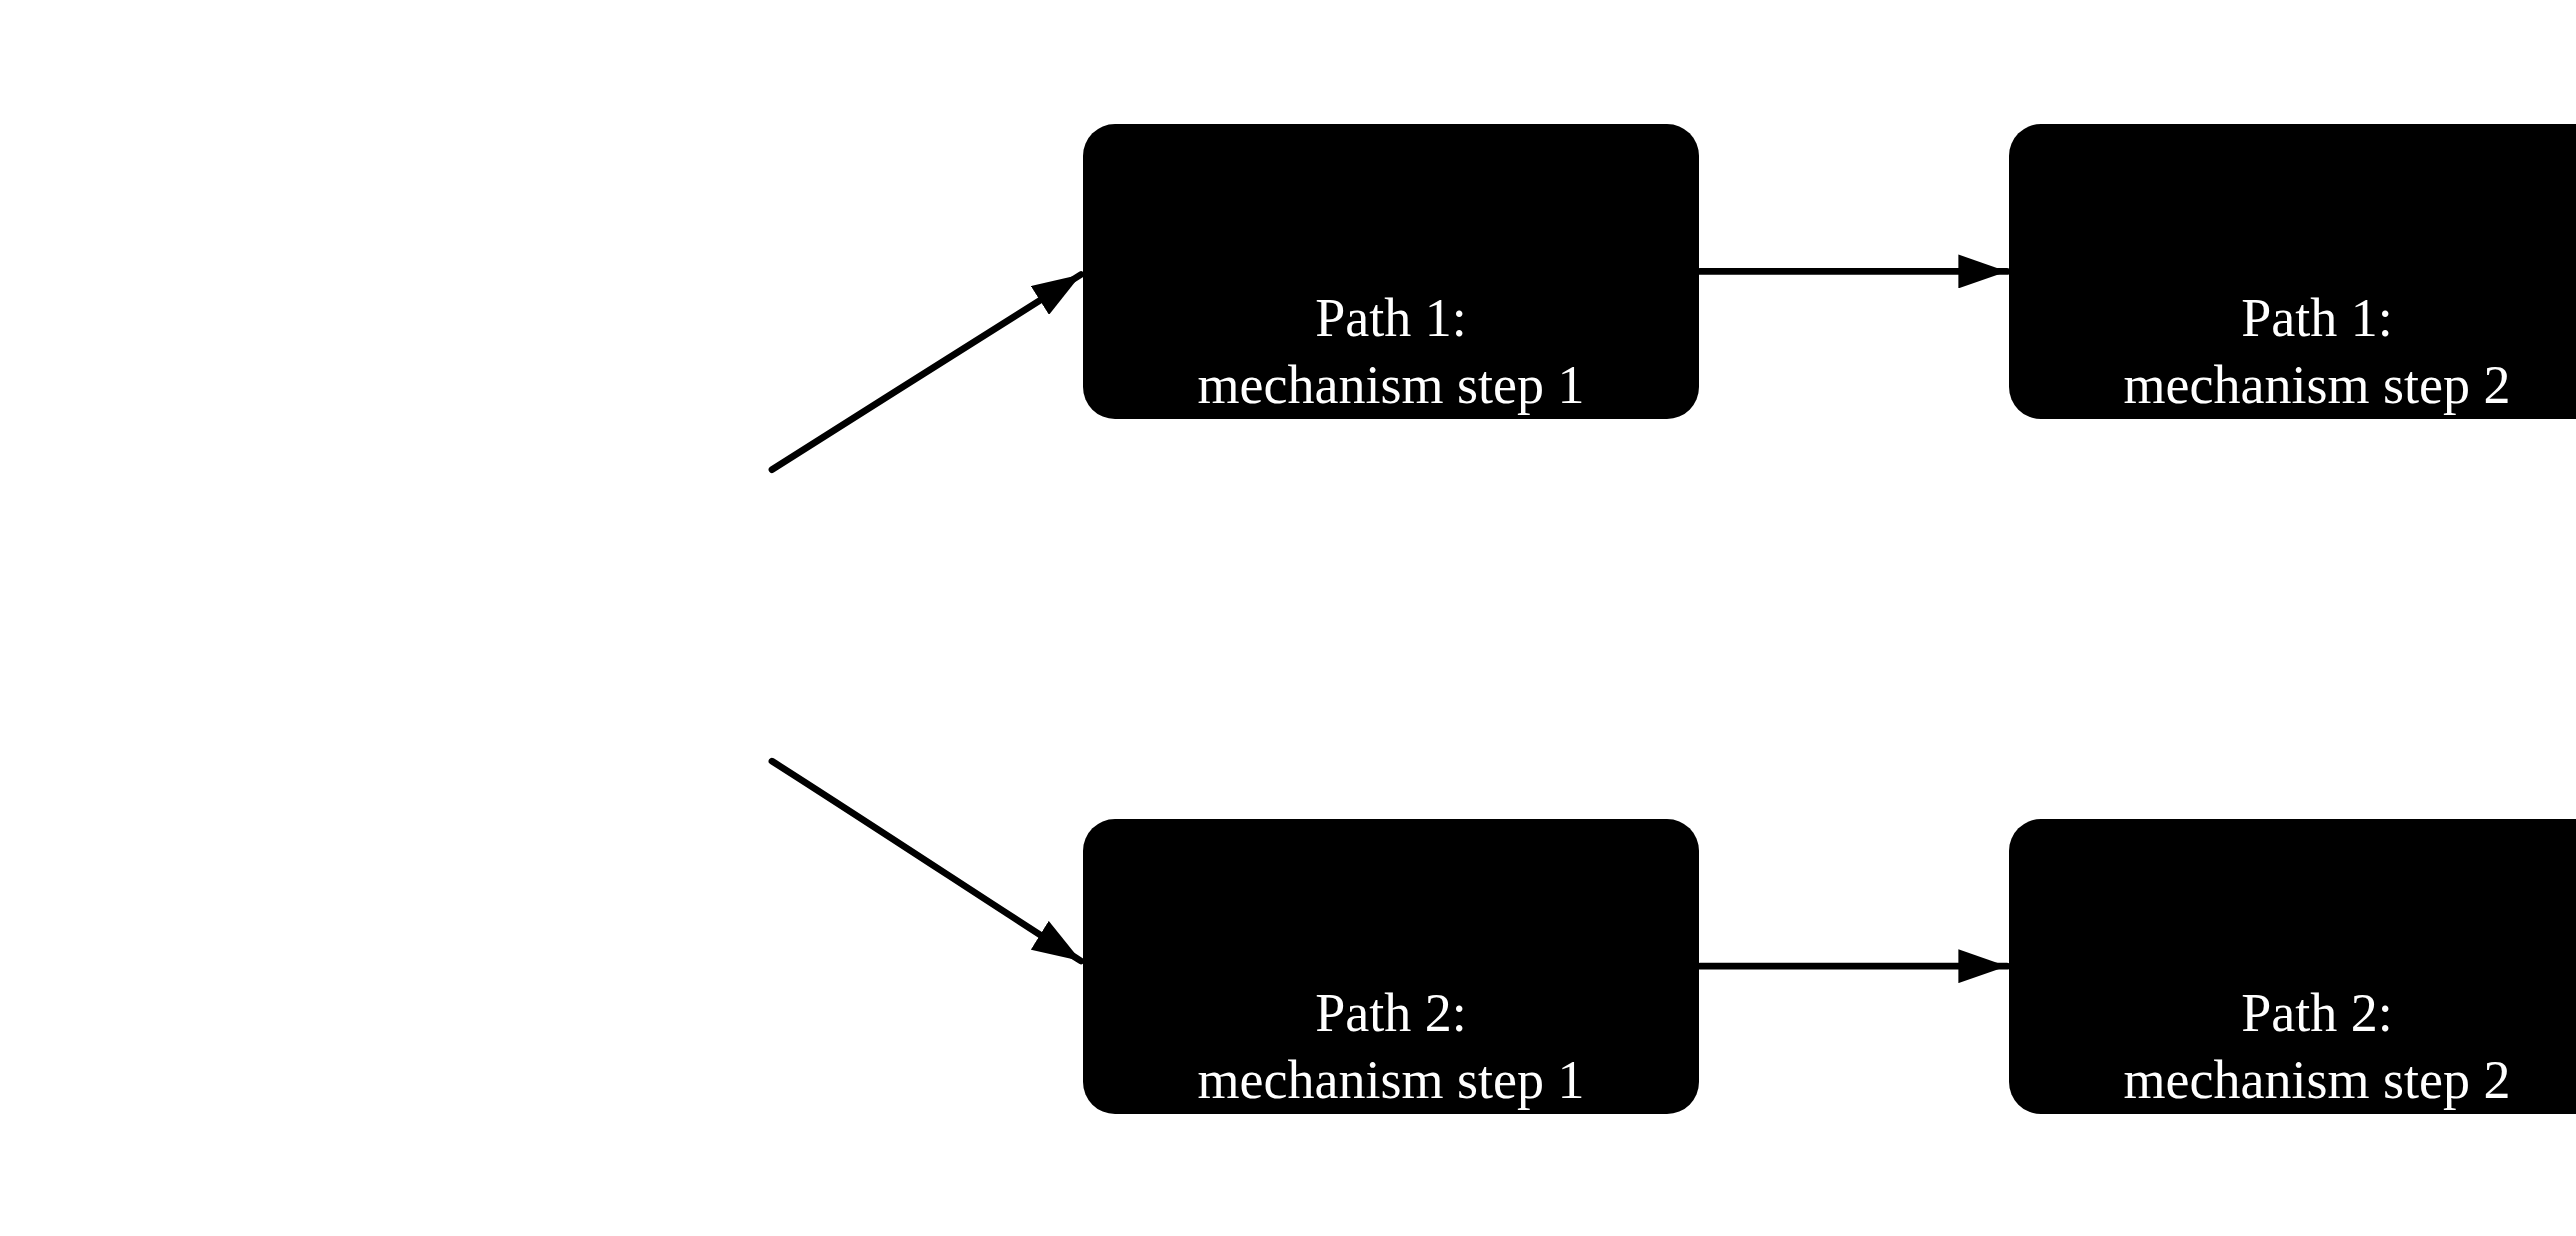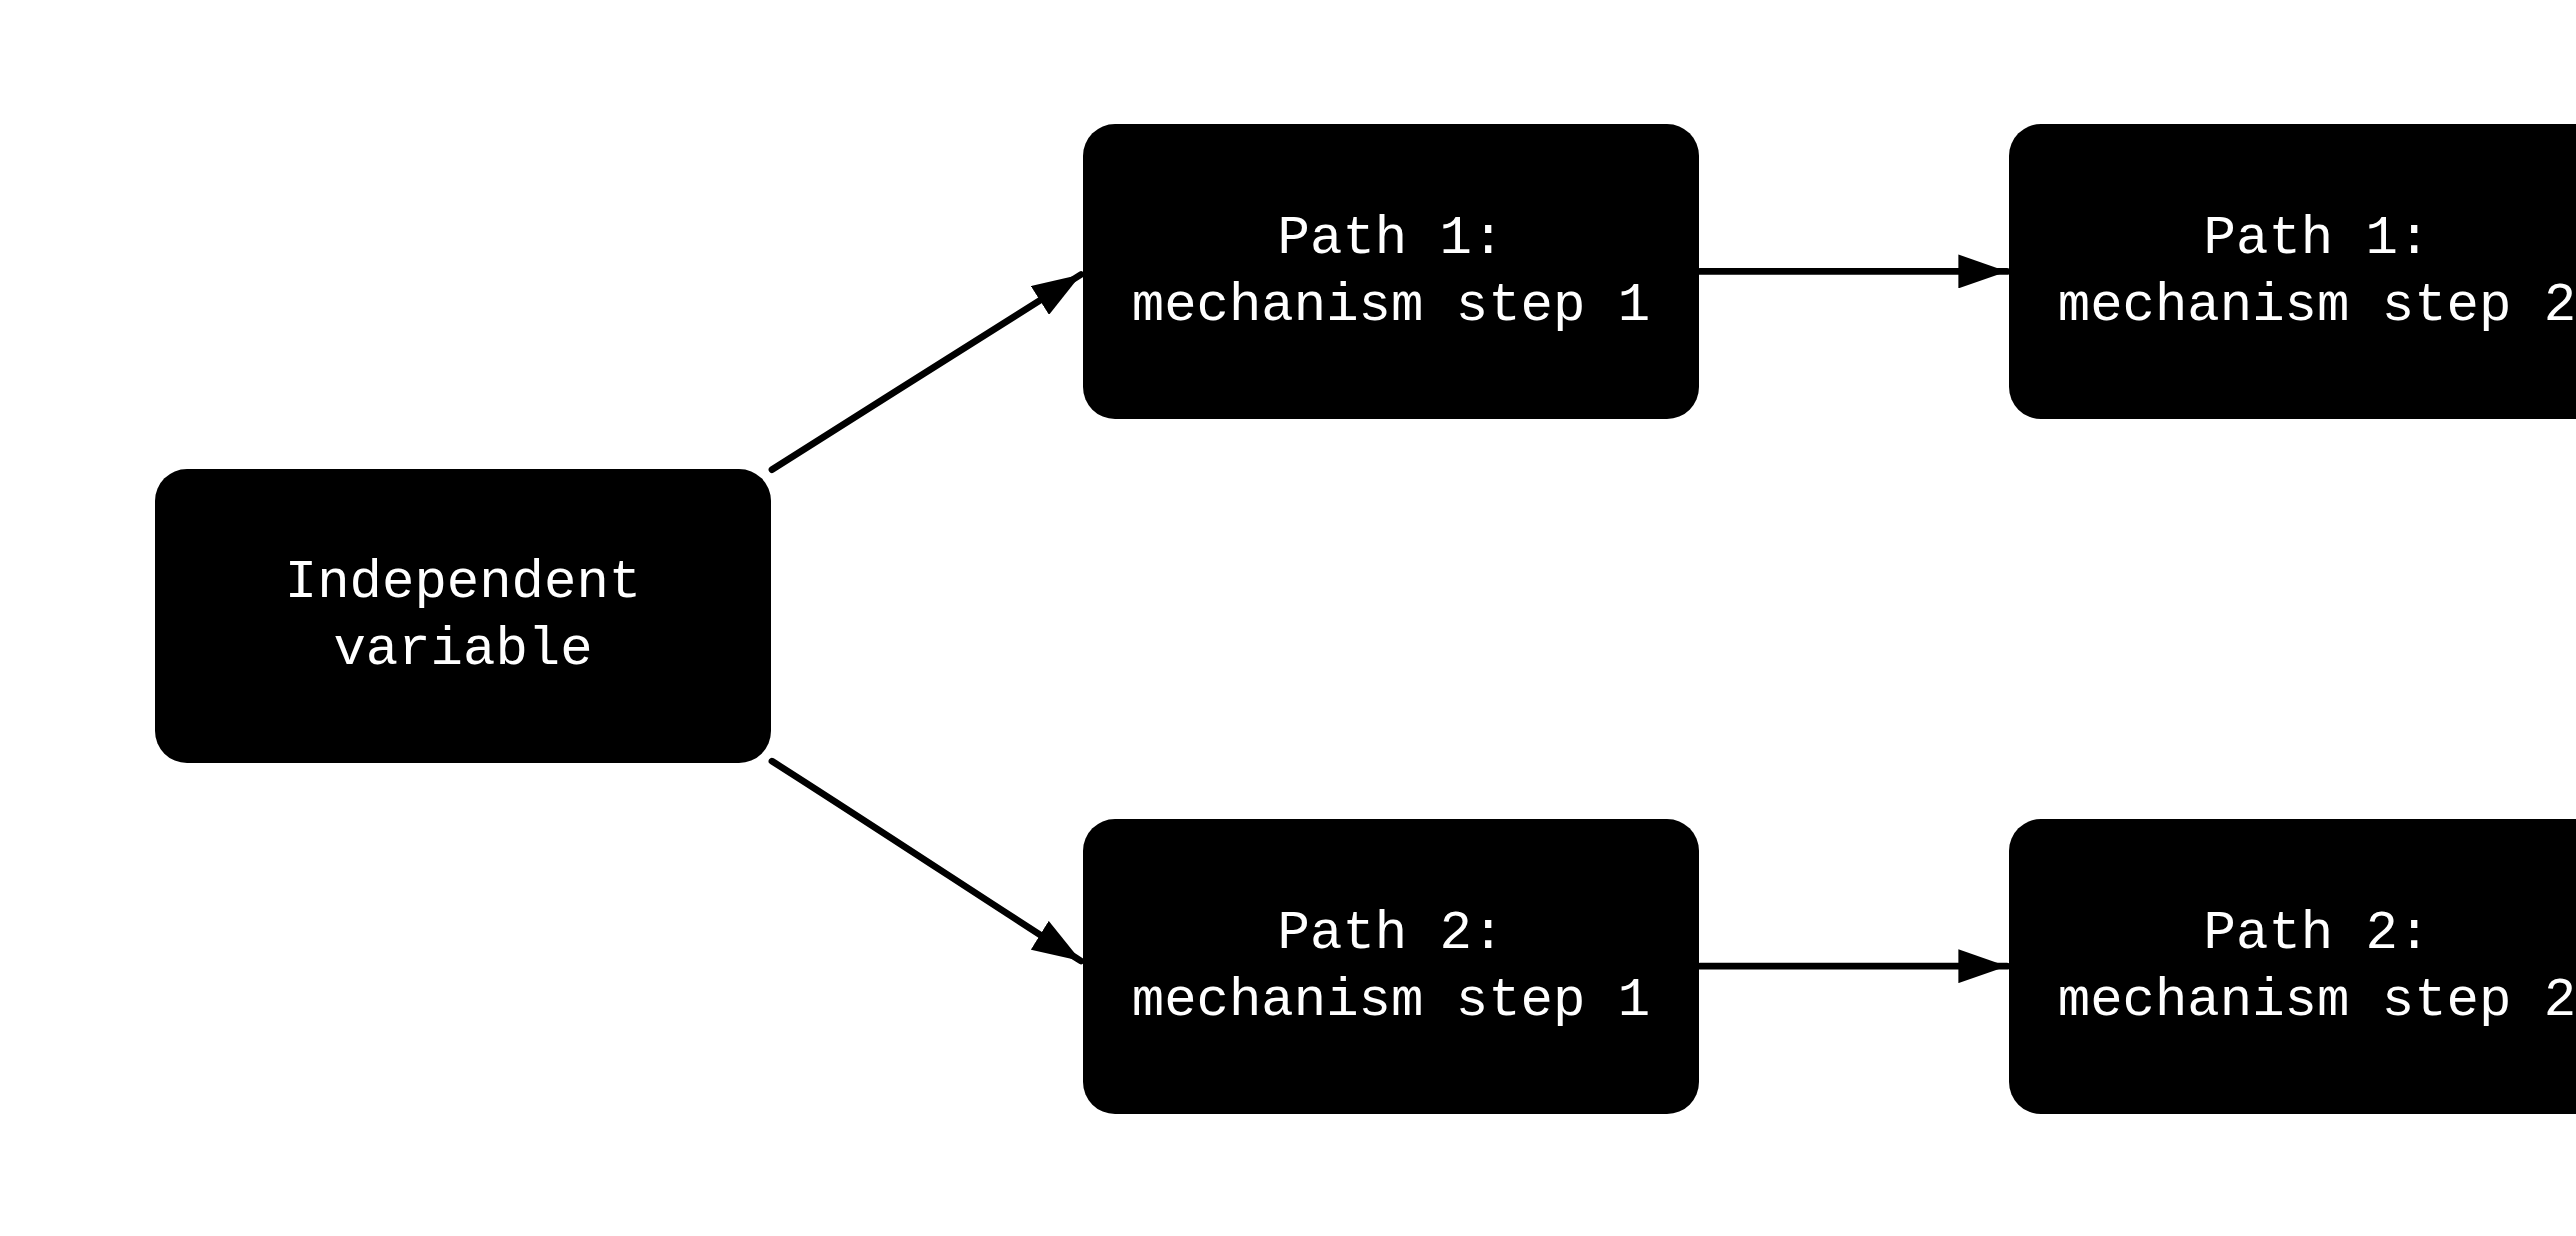--- a/index.html
+++ b/index.html
@@ -27,26 +27,25 @@
     height: 1236px;
   }
   .node {
     position: absolute;
     background: #000000;
     border-radius: 32px;
     color: #ffffff;
     display: flex;
     flex-direction: column;
     align-items: center;
-    justify-content: center;
+    justify-content: flex-end;
     text-align: center;
     font-size: 54px;
     line-height: 67px;
     letter-spacing: 0;
-    font-family: Liberation Mono, monospace;
   }
   .node span {
     display: block;
     white-space: nowrap;
   }
 </style>
 </head>
 <body>
 
 <div class="canvas">
@@ -64,24 +63,20 @@
 
     <path d="M3300,527 L3896,527" fill="none" stroke="#000000" stroke-width="13" stroke-linecap="round" marker-end="url(#arrowhead)"></path>
 
     <path d="M3300,1876 L3896,1876" fill="none" stroke="#000000" stroke-width="13" stroke-linecap="round" marker-end="url(#arrowhead)"></path>
 
     <path d="M5097,530 C5290,650 5600,845 5702,908" fill="none" stroke="#000000" stroke-width="13" stroke-linecap="round" marker-end="url(#arrowhead)"></path>
 
     <path d="M5097,1872 C5290,1752 5600,1548 5702,1484" fill="none" stroke="#000000" stroke-width="13" stroke-linecap="round" marker-end="url(#arrowhead)"></path>
   </svg>
 
-  <div class="node" style="left:155px; top:469px; width:616px; height:294px;">
-    <span>Independent</span>
-    <span>variable</span>
-  </div>
 
   <div class="node" style="left:1083px; top:124px; width:616px; height:295px;">
     <span>Path 1:</span>
     <span>mechanism step 1</span>
   </div>
 
   <div class="node" style="left:2009px; top:124px; width:616px; height:295px;">
     <span>Path 1:</span>
     <span>mechanism step 2</span>
   </div>

